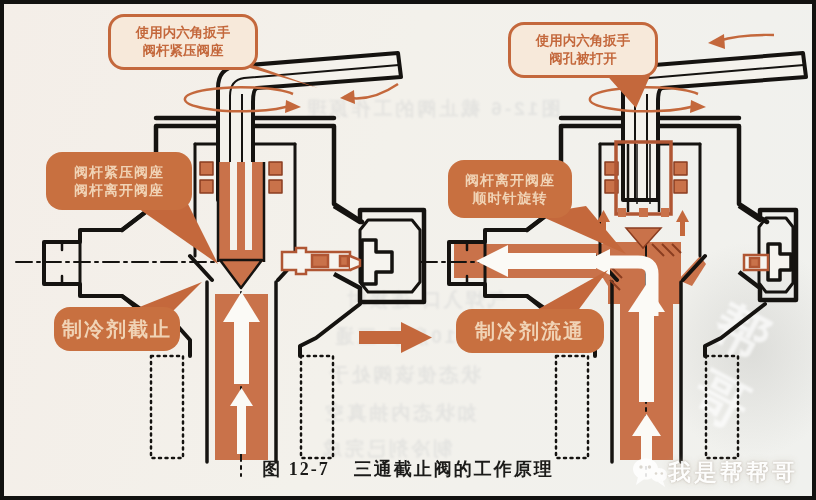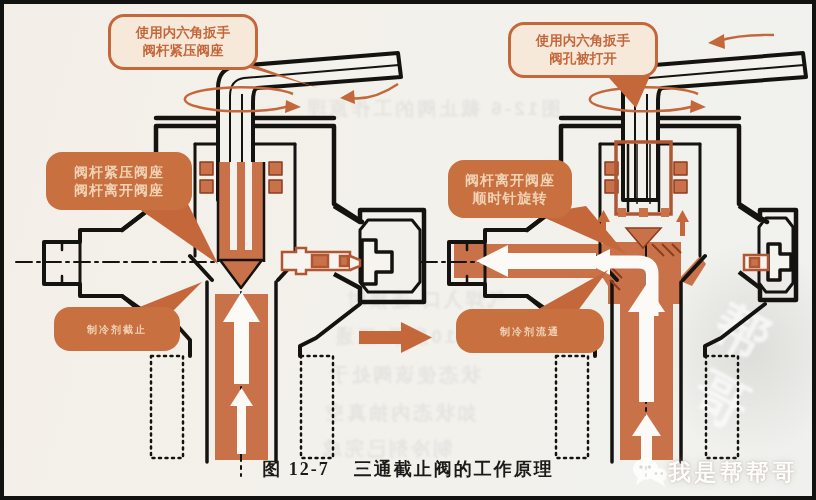--- a/index.html
+++ b/index.html
@@ -15,21 +15,21 @@
     z-index:1;white-space:nowrap;}
   .stamp{position:absolute;right:-34px;top:238px;width:190px;height:215px;border-radius:50%;
     background:radial-gradient(closest-side,rgba(204,204,201,.55),rgba(204,204,201,0));z-index:1;}
   .stamp-char{position:absolute;color:rgba(255,255,255,.68);font-size:54px;font-weight:bold;
     transform:rotate(28deg);filter:blur(1px);}
   .bubble{position:absolute;z-index:5;border-radius:16px;box-sizing:border-box;
     display:flex;flex-direction:column;align-items:center;justify-content:center;
     font-weight:bold;line-height:1.3;text-align:center;}
   .bubble.light{background:#f7e9da;border:3px solid #c4683c;color:#c4683c;font-size:13.5px;}
   .bubble.solid{background:#c87040;color:#f0d3b5;font-size:14px;letter-spacing:1px;}
-  .bubble.flow{font-size:10px;letter-spacing:2px;}
+  .bubble.flow{font-size:20px;letter-spacing:2px;}
   .caption{position:absolute;left:0;right:0;top:453px;text-align:center;z-index:4;
     font-family:"Liberation Serif",serif;font-weight:bold;font-size:18px;color:#1b1b19;letter-spacing:2px;}
   .caption .num{margin-right:24px;}
   .wm{position:absolute;right:14px;bottom:8px;display:flex;align-items:center;opacity:.88;z-index:6;}
   .wm-text{font-size:23px;font-weight:bold;color:#ffffff;letter-spacing:3px;
     text-shadow:0 0 2px rgba(175,163,150,.95),0 0 7px rgba(190,180,168,.55);}
 </style>
 </head>
 <body>
 

